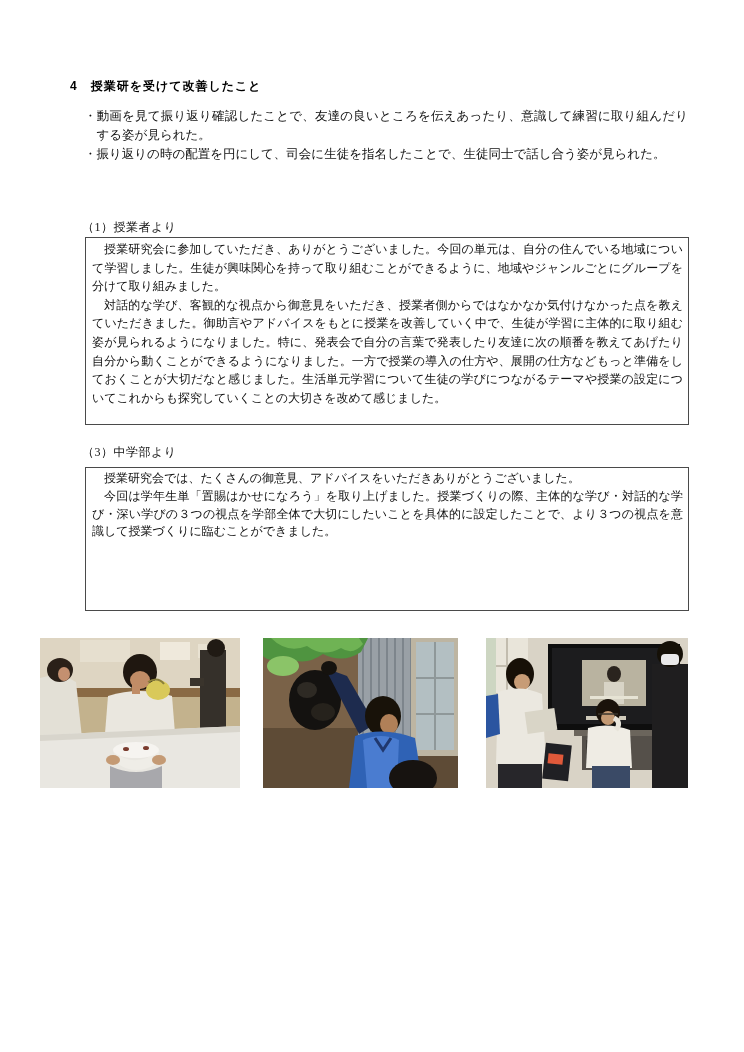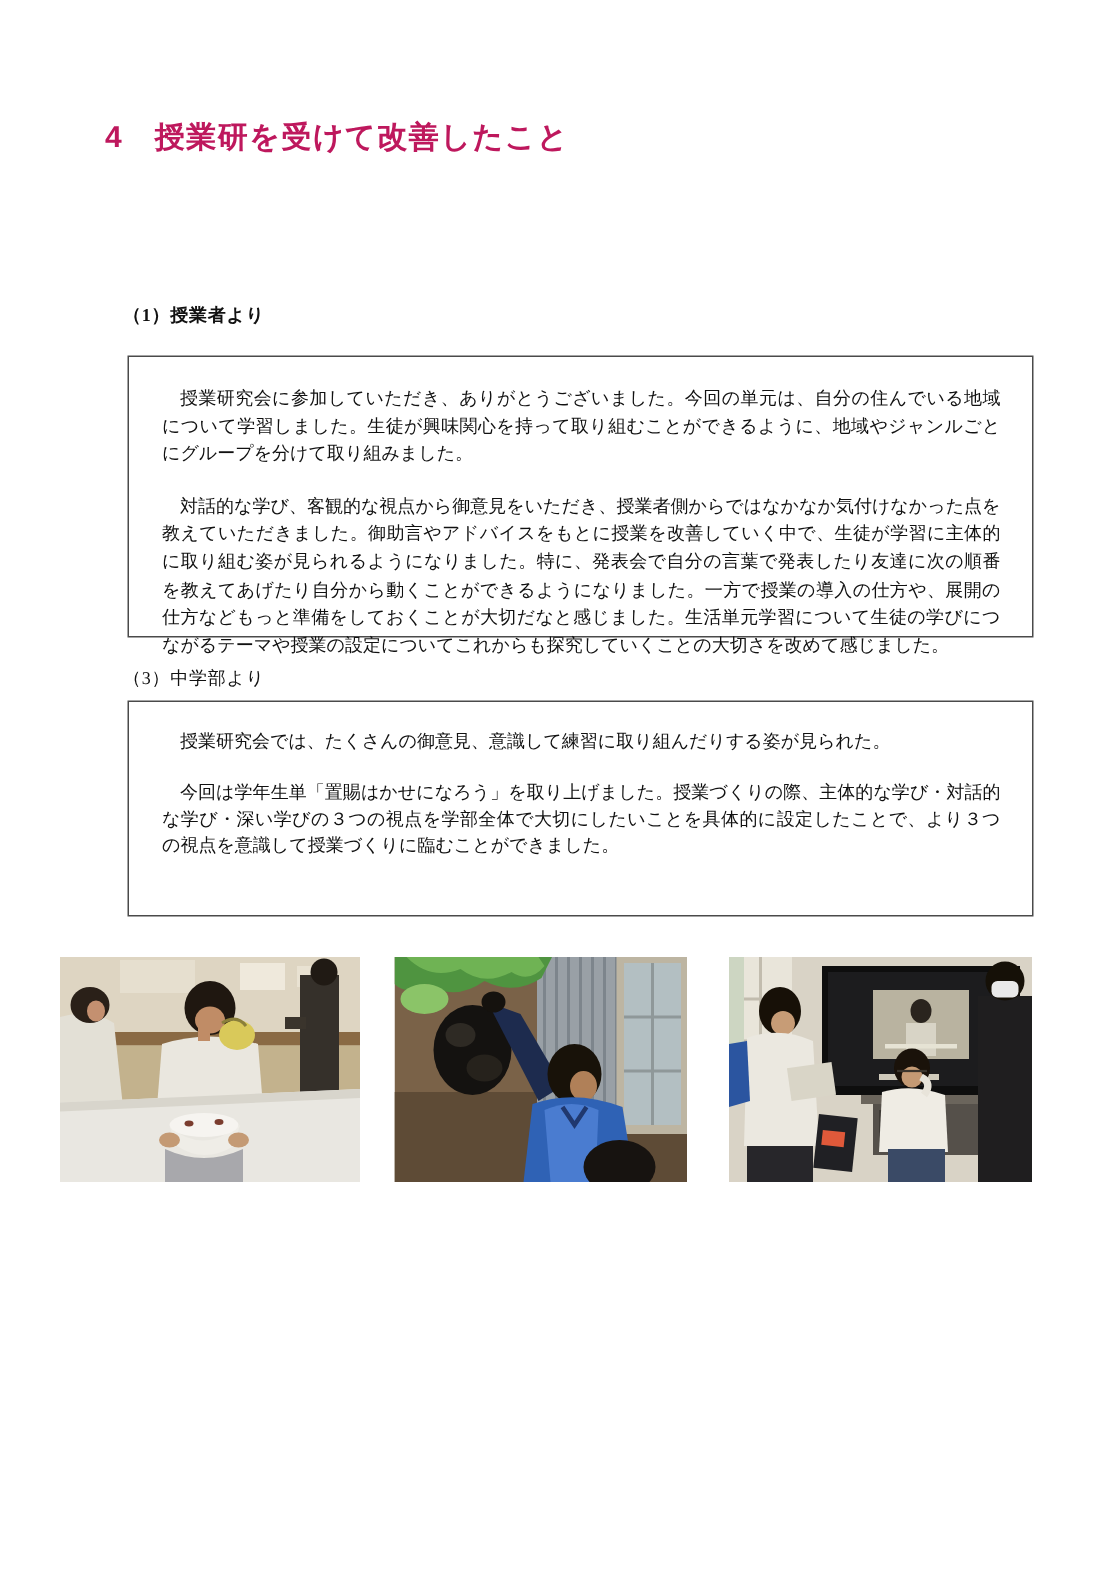--- a/index.html
+++ b/index.html
@@ -9,23 +9,23 @@
     background:#ffffff;
     font-family:"Liberation Serif","DejaVu Serif",serif;
     color:#111;
     overflow:hidden;
     margin:0 auto;
   }
   .sec-heading{
     position:absolute;
     font-family:"Liberation Sans","DejaVu Sans",sans-serif;
     font-weight:bold;
-    font-size:20px;
+    font-size:12px;
     letter-spacing:1px;
-    color:#be185d;
+    color:#000000;
   }
   #heading4{left:70px;top:78px;}
   #heading5{left:70px;top:191px;}
   .bullet-list{
     position:absolute;
     left:84px;top:107px;
     width:604px;
     font-size:12.5px;
     line-height:19px;
     text-align:justify;
@@ -33,64 +33,68 @@
   .bullet-item{
     padding-left:1em;
     text-indent:-1em;
   }
   .sub-label{
     position:absolute;
     font-size:12px;
     letter-spacing:.5px;
     color:#111;
   }
-  #sublabel1{left:82px;top:202px;font-weight:bold;}
+  #sublabel1{left:82px;top:219px;}
   #sublabel2{left:82px;top:444px;}
   .text-box{
     position:absolute;
     left:85px;
     width:591px;
     border:1px solid #4a4a4a;
     padding:2px 5px 2px 6px;
     font-size:12px;
     text-align:justify;
     color:#111;
   }
   #box1{top:237px;height:182px;line-height:18.6px;}
   #box2{top:467px;height:138px;line-height:17.8px;}
   .text-box p{
-    margin:16px;
+    margin:0;
     text-indent:1em;
   }
   .photo-row-item{position:absolute;top:638px;height:150px;}
   #photo1{left:40px;width:200px;}
   #photo2{left:263px;width:195px;}
   #photo3{left:486px;width:202px;}
   .photo-row-item svg{display:block;width:100%;height:100%;}
 </style>
 </head>
 <body>
 
 <div class="page">
 
   <div id="heading4" class="sec-heading">4　授業研を受けて改善したこと</div>
 
+  <div class="bullet-list">
+    <div class="bullet-item">・動画を見て振り返り確認したことで、友達の良いところを伝えあったり、意識して練習に取り組んだりする姿が見られた。</div>
+    <div class="bullet-item">・振り返りの時の配置を円にして、司会に生徒を指名したことで、生徒同士で話し合う姿が見られた。</div>
+  </div>
 
 
   <div id="sublabel1" class="sub-label">（1）授業者より</div>
 
   <div id="box1" class="text-box">
     <p>授業研究会に参加していただき、ありがとうございました。今回の単元は、自分の住んでいる地域について学習しました。生徒が興味関心を持って取り組むことができるように、地域やジャンルごとにグループを分けて取り組みました。</p>
     <p>対話的な学び、客観的な視点から御意見をいただき、授業者側からではなかなか気付けなかった点を教えていただきました。御助言やアドバイスをもとに授業を改善していく中で、生徒が学習に主体的に取り組む姿が見られるようになりました。特に、発表会で自分の言葉で発表したり友達に次の順番を教えてあげたり自分から動くことができるようになりました。一方で授業の導入の仕方や、展開の仕方などもっと準備をしておくことが大切だなと感じました。生活単元学習について生徒の学びにつながるテーマや授業の設定についてこれからも探究していくことの大切さを改めて感じました。</p>
   </div>
 
   <div id="sublabel2" class="sub-label">（3）中学部より</div>
 
   <div id="box2" class="text-box">
-    <p>授業研究会では、たくさんの御意見、意識して練習に取り組んだりする姿が見られた。</p>
+    <p>授業研究会では、たくさんの御意見、アドバイスをいただきありがとうございました。</p>
     <p>今回は学年生単「置賜はかせになろう」を取り上げました。授業づくりの際、主体的な学び・対話的な学び・深い学びの３つの視点を学部全体で大切にしたいことを具体的に設定したことで、より３つの視点を意識して授業づくりに臨むことができました。</p>
   </div>
 
   <div id="photo1" class="photo-row-item">
     <svg viewBox="0 0 200 150" preserveAspectRatio="none">
       <rect x="0" y="0" width="200" height="150" fill="#cdbd9c"></rect>
       <rect x="0" y="0" width="200" height="52" fill="#ded5c2"></rect>
       <rect x="120" y="4" width="30" height="18" fill="#efe9dc"></rect>
       <rect x="158" y="6" width="22" height="14" fill="#e9e2d2"></rect>
       <rect x="40" y="2" width="50" height="22" fill="#e6dfcf"></rect>

